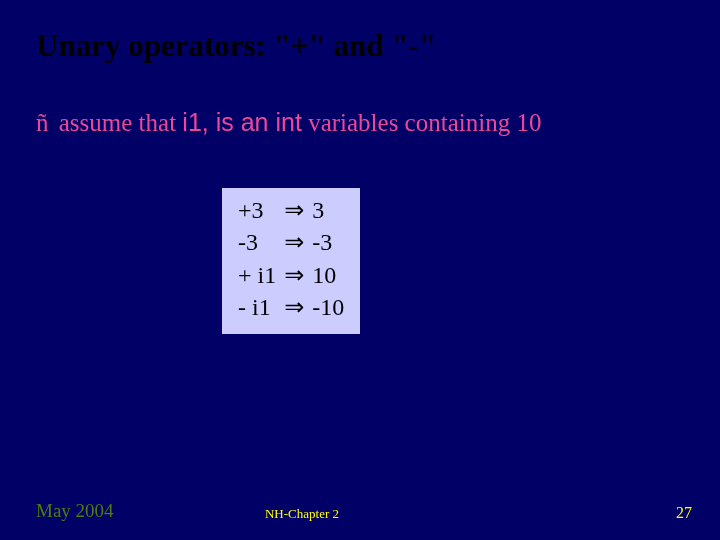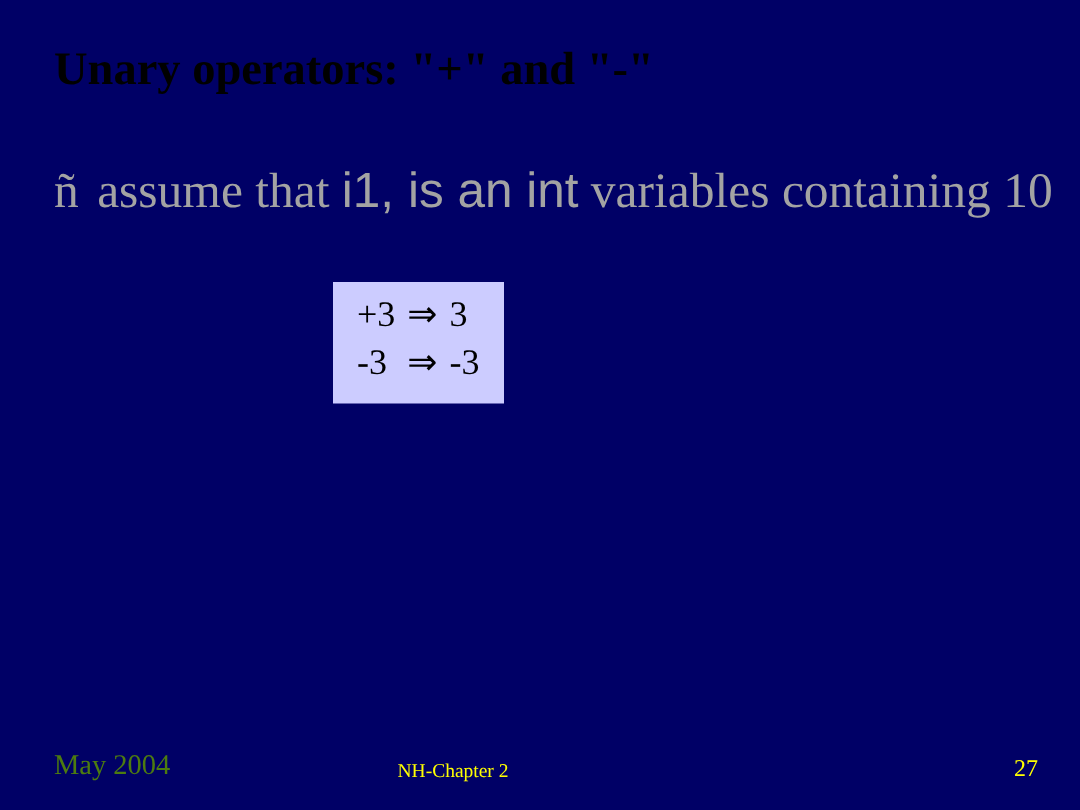--- a/index.html
+++ b/index.html
@@ -16,22 +16,22 @@
     left: 36px;
     font-size: 31px;
     font-weight: bold;
     color: #000000;
   }
   .title .italic { }
   .bullet-line {
     position: absolute;
     top: 108px;
     left: 36px;
-    font-size: 33px;
-    color: #a3a3a3;
+    font-size: 25px;
+    color: #ec4899;
     white-space: nowrap;
   }
   .bullet-line .sans { font-family: Arial, Helvetica, sans-serif; }
   .bullet-icon { display: inline-block; margin-right: 4px; }
   .example-box {
     position: absolute;
     top: 188px;
     left: 222px;
     background: #ccccff;
     padding: 6px 12px 10px 12px;
@@ -83,19 +83,29 @@
         <tr>
       <td>+3</td>
       <td class="arrow">⇒</td>
       <td>  3</td>
     </tr>
     <tr>
       <td>-3</td>
       <td class="arrow">⇒</td>
       <td> -3</td>
     </tr>
+    <tr>
+      <td>+ i1</td>
+      <td class="arrow">⇒</td>
+      <td> 10</td>
+    </tr>
+    <tr>
+      <td>- i1</td>
+      <td class="arrow">⇒</td>
+      <td> -10</td>
+    </tr>
   </tbody>
     </table>
 </div>
 
 <div class="footer-left">May 2004</div>
 <div class="footer-center">NH-Chapter 2</div>
 <div class="footer-right">27</div>
 
 </body></html>

